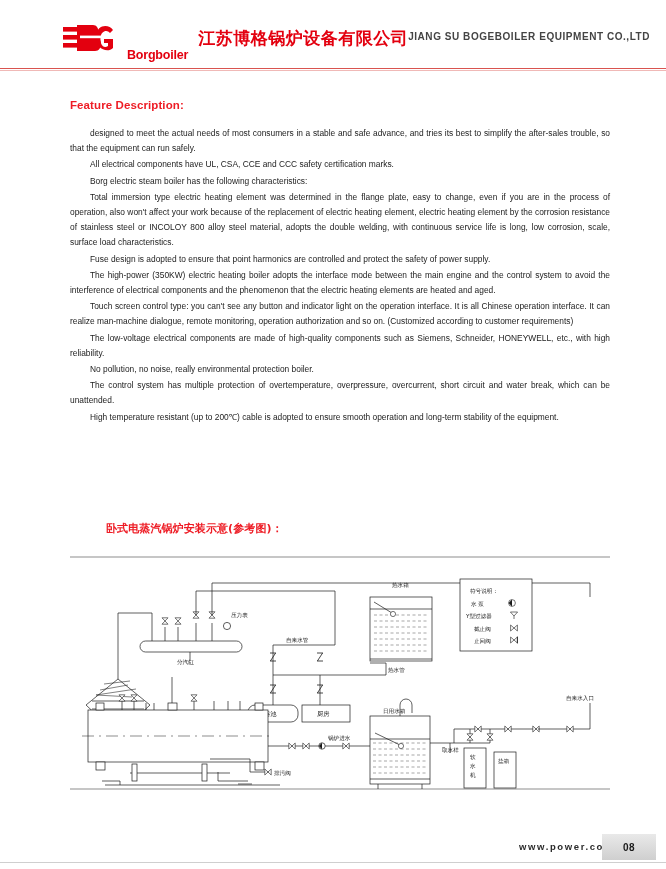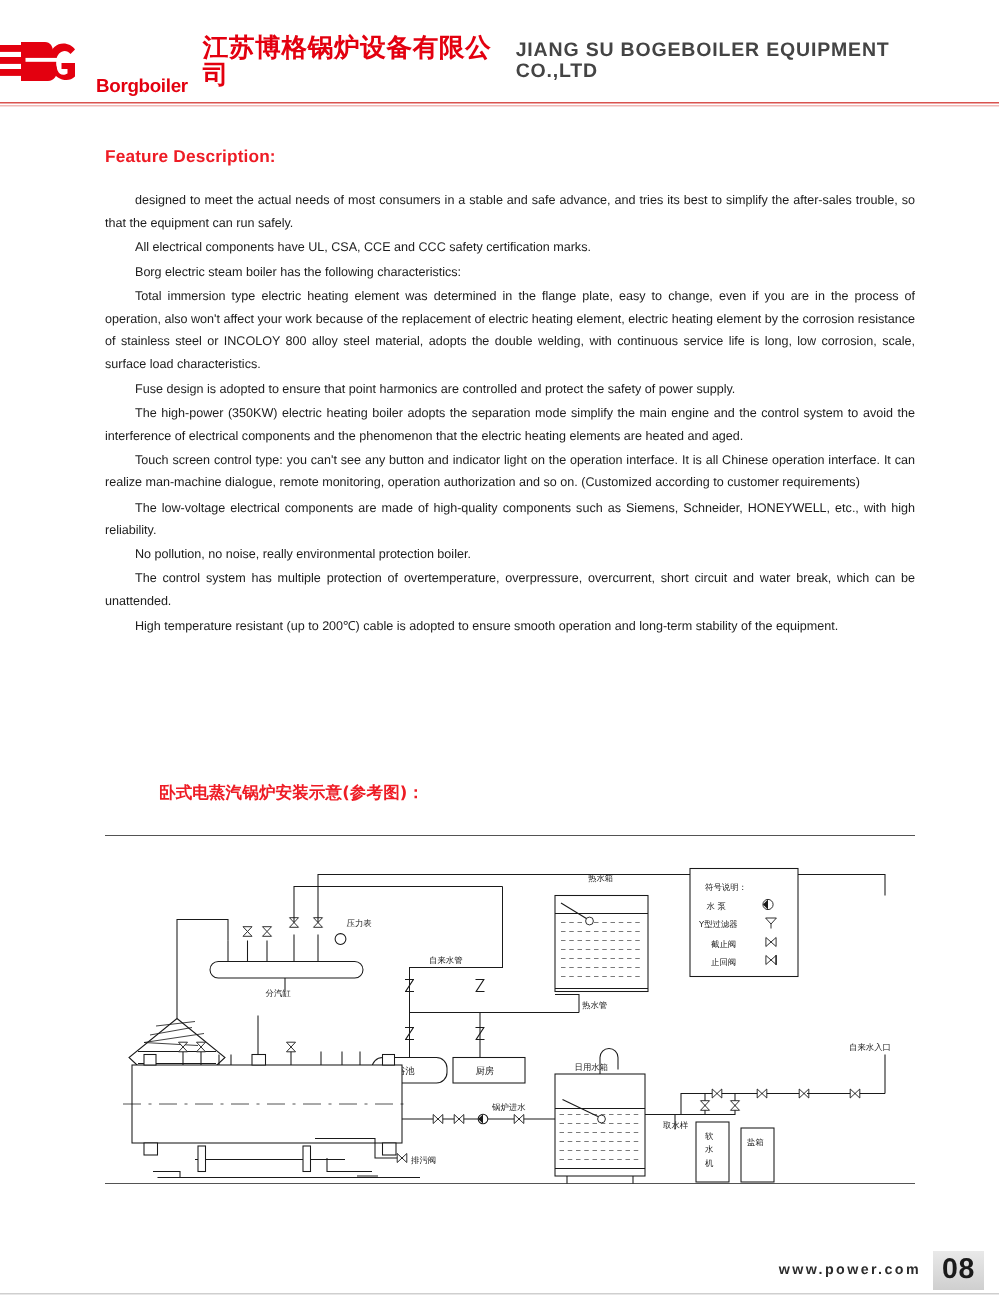--- a/index.html
+++ b/index.html
@@ -59,21 +59,21 @@
     line-height: 1.05;
   }
   .cn-name {
     font-size: 17px;
     font-weight: bold;
     color: #e3000f;
     letter-spacing: 0.5px;
     font-family: "DejaVu Sans", "Liberation Sans", sans-serif;
   }
   .en-name {
-    font-size: 13px;
+    font-size: 10px;
     font-weight: bold;
     color: #444;
     letter-spacing: 0.55px;
     margin-top: 2px;
     font-family: "Liberation Sans", sans-serif;
   }
   .header-rule {
     position: absolute;
     left: 0; top: 68px;
     width: 666px;
@@ -151,25 +151,25 @@
     top: 7px;
     font-size: 9.5px;
     font-weight: bold;
     letter-spacing: 1.6px;
     color: #2b2b2b;
   }
   .footer-page {
     position: absolute;
     right: 10px;
     top: 0px;
-    width: 34px;
+    width: 54px;
     height: 26px;
     background: linear-gradient(180deg,#e9e9e9 0%, #cfcfcf 100%);
     color: #1a1a1a;
-    font-size: 19px;
+    font-size: 10px;
     font-weight: bold;
     display: flex;
     align-items: center;
     justify-content: center;
     letter-spacing: 0.5px;
   }
 </style>
 </head>
 <body>
 
@@ -199,21 +199,21 @@
 </div>
 
 <div class="sec-heading" id="feature-heading">Feature Description:</div>
 
 <div class="body-copy">
   <p class="para indent">designed to meet the actual needs of most consumers in a stable and safe advance, and tries its best to simplify the after-sales trouble, so that the equipment can run safely.</p>
   <p class="para indent">All electrical components have UL, CSA, CCE and CCC safety certification marks.</p>
   <p class="para indent">Borg electric steam boiler has the following characteristics:</p>
   <p class="para indent">Total immersion type electric heating element was determined in the flange plate, easy to change, even if you are in the process of operation, also won't affect your work because of the replacement of electric heating element, electric heating element by the corrosion resistance of stainless steel or INCOLOY 800 alloy steel material, adopts the double welding, with continuous service life is long, low corrosion, scale, surface load characteristics.</p>
   <p class="para indent">Fuse design is adopted to ensure that point harmonics are controlled and protect the safety of power supply.</p>
-  <p class="para indent">The high-power (350KW) electric heating boiler adopts the separation mode simplify the main engine and the control system to avoid the interference of electrical components and the phenomenon that the electric heating elements are heated and aged.</p>
+  <p class="para indent">The high-power (350KW) electric heating boiler adopts the interface mode between the main engine and the control system to avoid the interference of electrical components and the phenomenon that the electric heating elements are heated and aged.</p>
   <p class="para indent">Touch screen control type: you can't see any button and indicator light on the operation interface. It is all Chinese operation interface. It can realize man-machine dialogue, remote monitoring, operation authorization and so on. (Customized according to customer requirements)</p>
   <p class="para indent">The low-voltage electrical components are made of high-quality components such as Siemens, Schneider, HONEYWELL, etc., with high reliability.</p>
   <p class="para indent">No pollution, no noise, really environmental protection boiler.</p>
   <p class="para indent">The control system has multiple protection of overtemperature, overpressure, overcurrent, short circuit and water break, which can be unattended.</p>
   <p class="para indent">High temperature resistant (up to 200℃) cable is adopted to ensure smooth operation and long-term stability of the equipment.</p>
 </div>
 
 <div class="sec-heading" id="diagram-heading">卧式电蒸汽锅炉安装示意(参考图)：</div>
 
 <div class="diagram-wrap">

